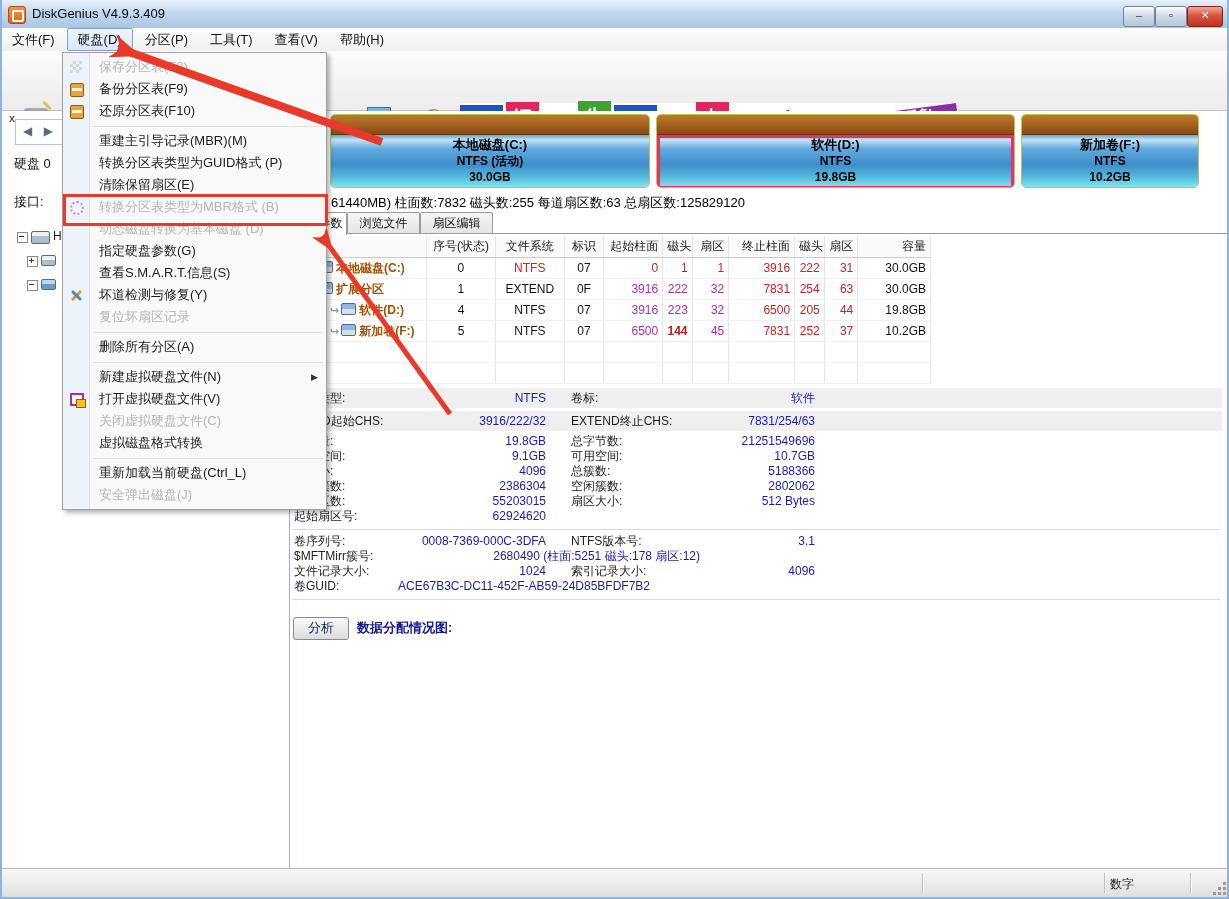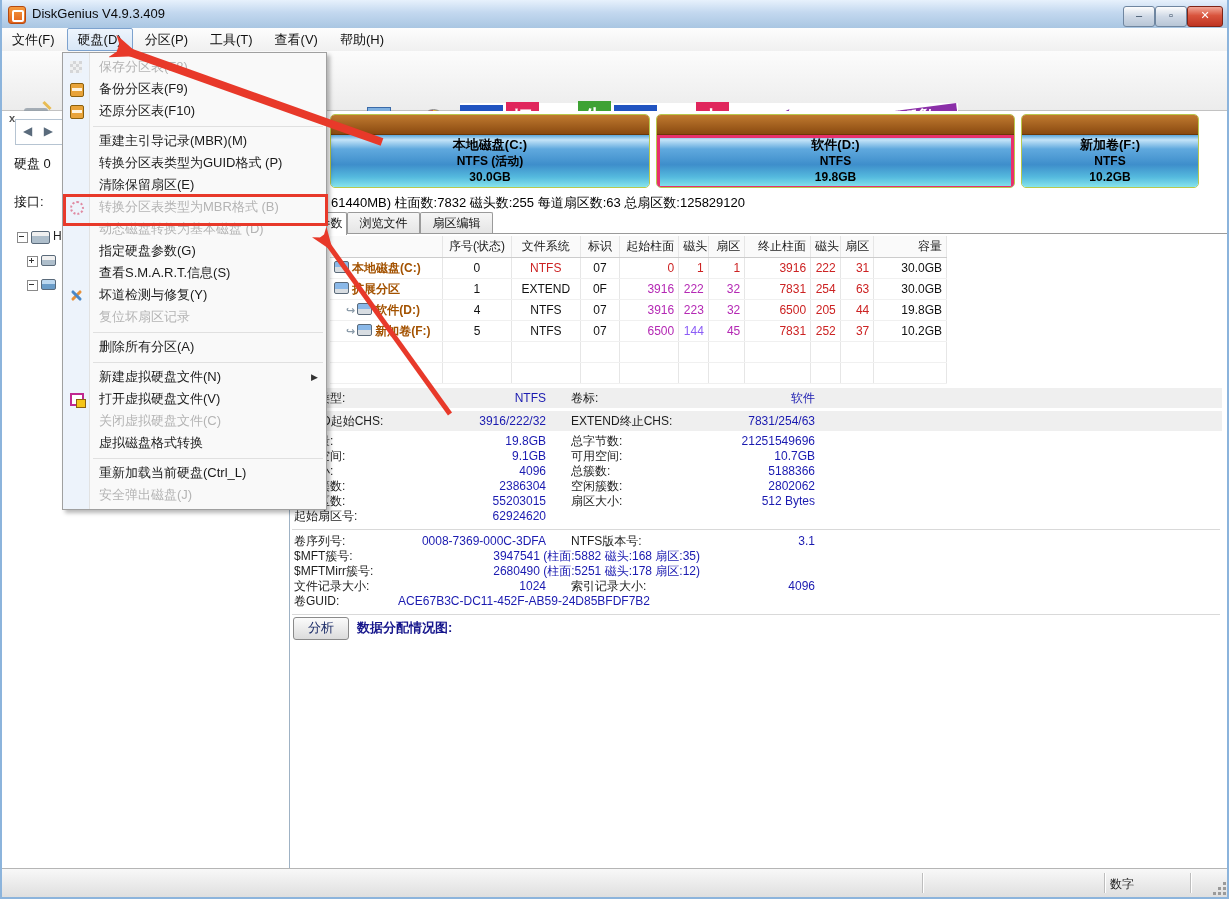--- a/index.html
+++ b/index.html
@@ -70,21 +70,21 @@
   .pbody div{font-weight:bold;font-size:12px;line-height:16px;color:#000}
   .pbody .pname{font-size:13px}
   .pbox.sel .pbody{box-shadow:inset 0 0 0 3px #e8306c}
   #disk-info{left:331px;top:194px;font-size:13px;color:#000}
   
   #tabline{left:292px;top:233px;width:937px;height:1px;background:#9a9a9a}
   .tab{position:absolute;top:212px;height:21px;border:1px solid #9a9a9a;border-bottom:none;
      background:linear-gradient(#f6f6f6,#e4e4e4);text-align:center;font-size:12px;line-height:20px;border-radius:2px 2px 0 0}
   .tab.selected{background:#fff;height:22px;z-index:5}
   
-  #ptable{left:330px;top:236px;width:617px}
+  #ptable{left:314px;top:236px;width:617px}
   .trow{display:flex;height:20px;line-height:20px;border-bottom:1px solid #f0f0f0}
   .trow.head{height:21px;line-height:21px;background:#fafafa;border-bottom:1px solid #cccccc;color:#222}
   .tcell{border-right:1px solid #e6e6e6;font-size:12px;padding:0 4px;box-sizing:border-box;white-space:nowrap;overflow:hidden}
   .tcell.name{width:115px;color:#a35200;font-weight:bold}
   .tcell .larrow{color:#8a9aa8;font-size:11px;margin-right:2px}
   .picon{display:inline-block;width:13px;height:10px;border:1px solid #5a6a7a;border-radius:2px;vertical-align:-1px;margin-right:3px;
      background:linear-gradient(#8ab8e8 55%,#d8dde2 55%)}
   
   #details{left:292px;top:388px;width:930px}
   .drow{position:relative;height:15px;font-size:12px;line-height:15px}
@@ -304,21 +304,21 @@
       <div class="tcell" style="width: 30px; text-align: right; color: rgb(204, 34, 34);">205</div>
       <div class="tcell" style="width: 34px; text-align: right; color: rgb(204, 34, 34);">44</div>
       <div class="tcell" style="width: 74px; text-align: right;">19.8GB</div>
     </div>
     <div class="trow">
       <div class="tcell name" style="padding-left: 16px;"><span class="larrow">↪</span><span class="picon"></span><span>新加卷(F:)</span></div>
       <div class="tcell" style="width: 70px; text-align: center;">5</div>
       <div class="tcell" style="width: 70px; text-align: center;">NTFS</div>
       <div class="tcell" style="width: 40px; text-align: center;">07</div>
       <div class="tcell" style="width: 60px; text-align: right; color: rgb(180, 40, 180);">6500</div>
-      <div class="tcell" style="width: 30px; text-align: right; color: #8b5cf6;">144</div>
+      <div class="tcell" style="width: 30px; text-align: center; color: #b91c1c; font-weight: bold;">144</div>
       <div class="tcell" style="width: 37px; text-align: right; color: rgb(180, 40, 180);">45</div>
       <div class="tcell" style="width: 67px; text-align: right; color: rgb(204, 34, 34);">7831</div>
       <div class="tcell" style="width: 30px; text-align: right; color: rgb(204, 34, 34);">252</div>
       <div class="tcell" style="width: 34px; text-align: right; color: rgb(204, 34, 34);">37</div>
       <div class="tcell" style="width: 74px; text-align: right;">10.2GB</div>
     </div>
     <div class="trow">
       <div class="tcell name"></div>
       <div class="tcell" style="width: 70px;"></div>
       <div class="tcell" style="width: 70px;"></div>
@@ -391,24 +391,20 @@
     <div class="drow ">
       <span class="dl1">起始扇区号:</span>
       <span class="dv1">62924620</span>
     </div>
     <div class="drule"></div>
     <div class="drow ">
       <span class="dl1">卷序列号:</span>
       <span class="dv1">0008-7369-000C-3DFA</span>
       <span class="dl2">NTFS版本号:</span>
       <span class="dv2">3.1</span>
-    </div>
-    <div class="drow wide">
-      <span class="dl1">$MFT簇号:</span>
-      <span class="dv1">3947541  (柱面:5882 磁头:168 扇区:35)</span>
     </div>
     <div class="drow wide">
       <span class="dl1">$MFTMirr簇号:</span>
       <span class="dv1">2680490  (柱面:5251 磁头:178 扇区:12)</span>
     </div>
     <div class="drow ">
       <span class="dl1">文件记录大小:</span>
       <span class="dv1">1024</span>
       <span class="dl2">索引记录大小:</span>
       <span class="dv2">4096</span>

